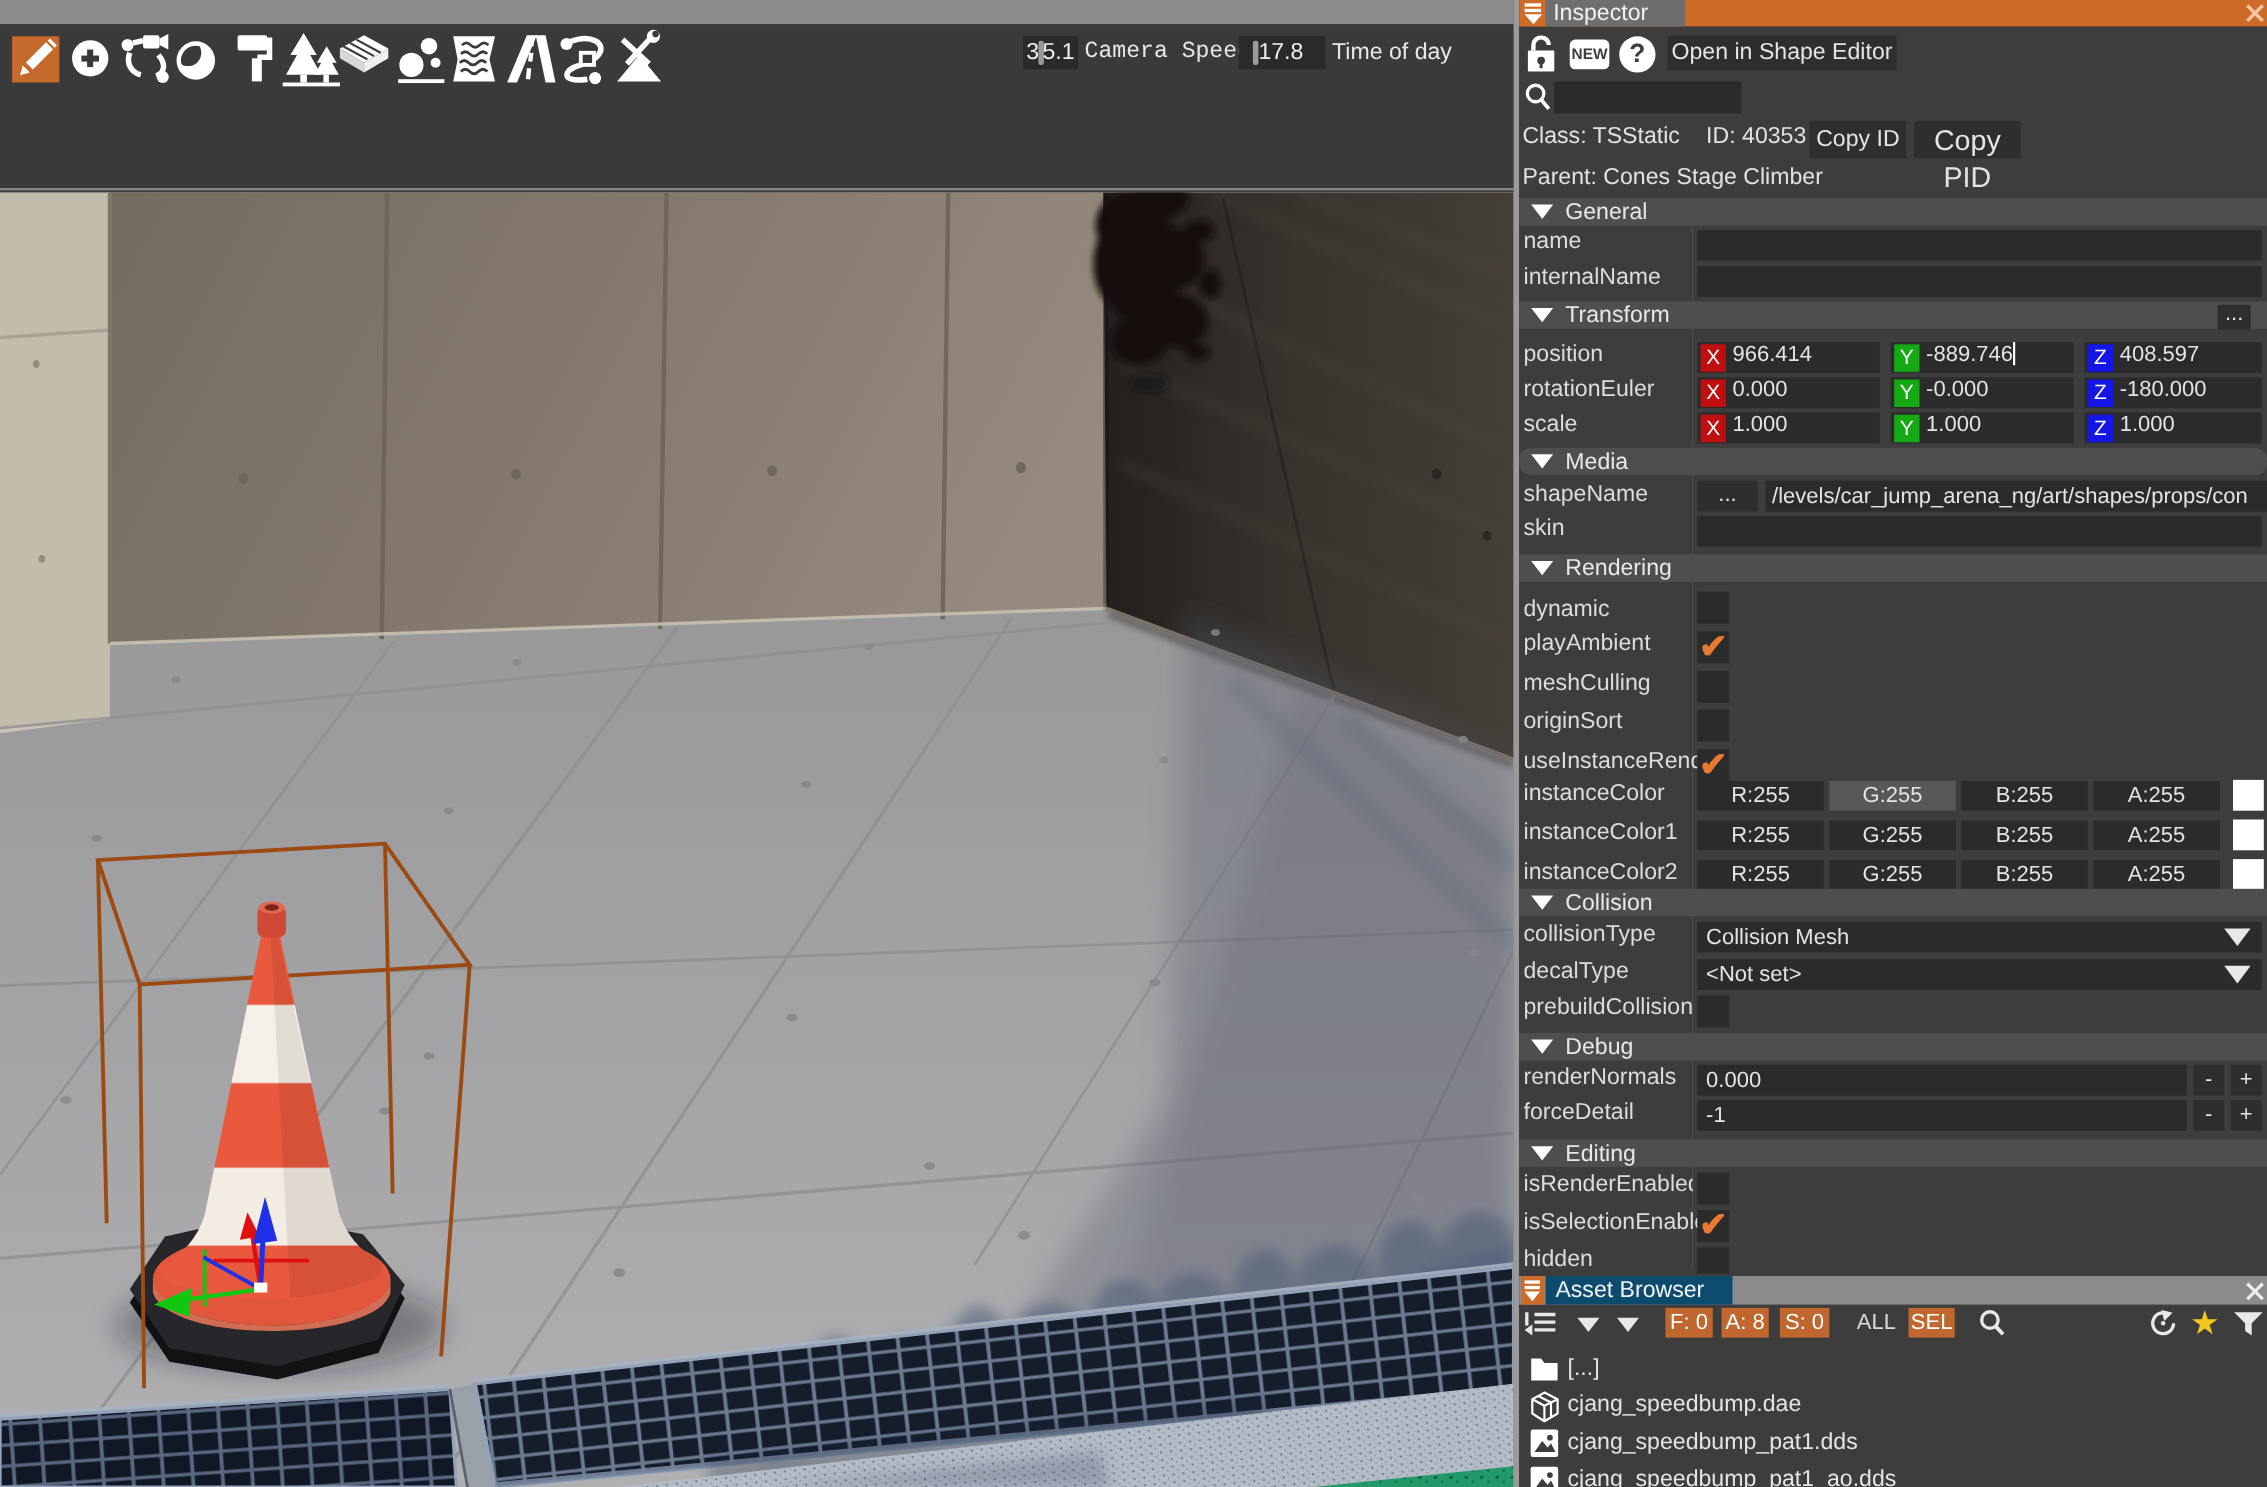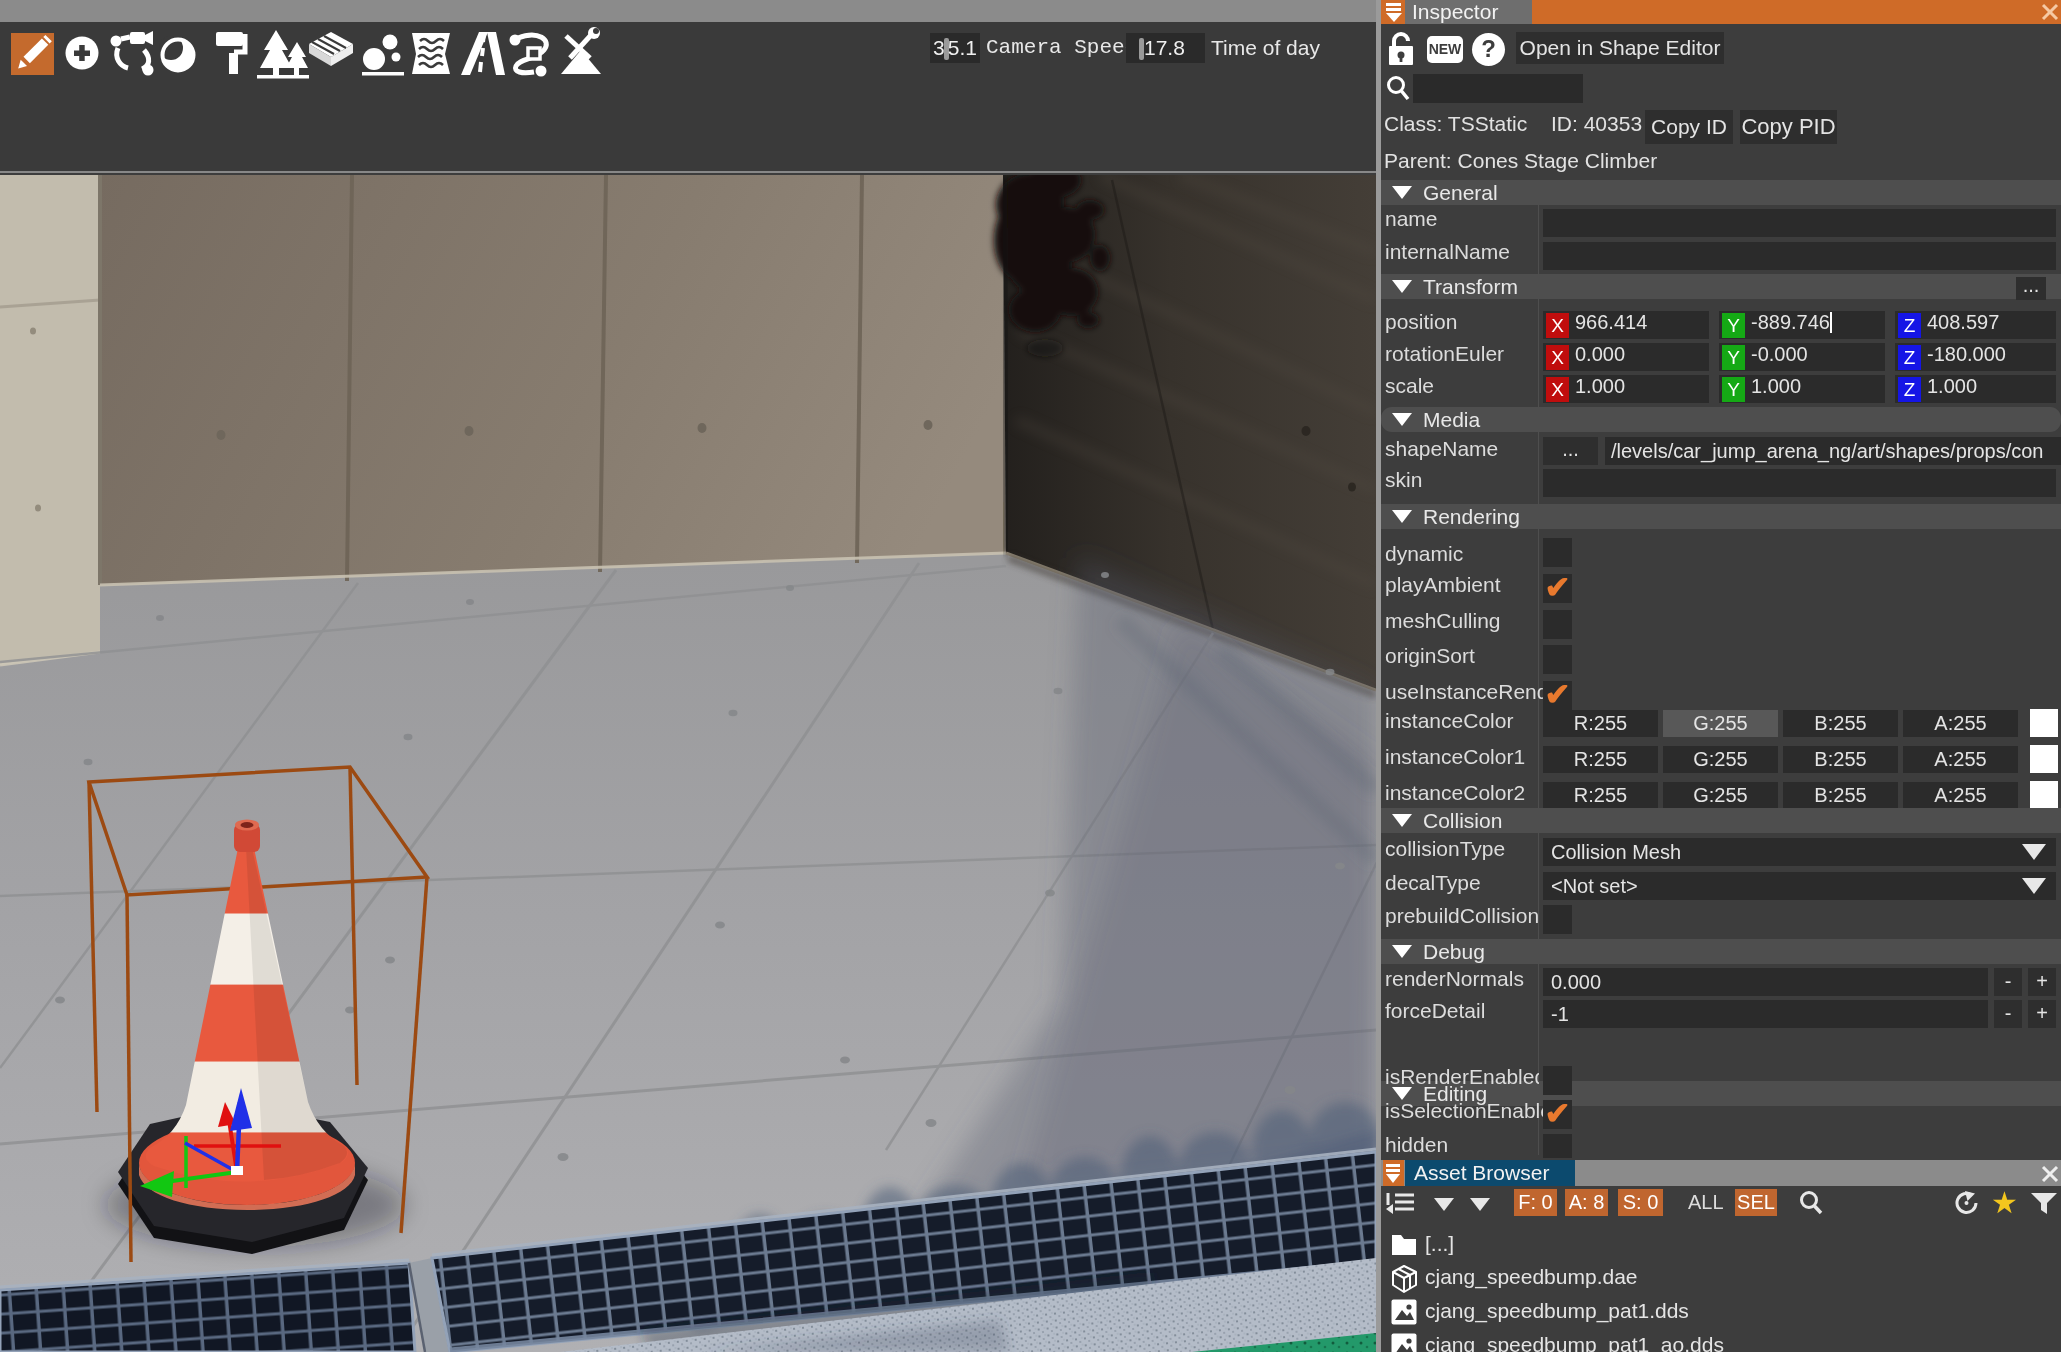--- a/index.html
+++ b/index.html
@@ -361,21 +361,21 @@
 
   <svg class="abs" style="left:4px;top:75px;" width="26" height="27" viewBox="0 0 26 27">
     <circle cx="11" cy="10" r="7.5" fill="none" stroke="#fff" stroke-width="3"></circle>
     <line x1="16.5" y1="16" x2="23" y2="24" stroke="#fff" stroke-width="3.5"></line>
   </svg>
   <div class="abs" style="left:32px;top:74px;width:170px;height:29px;background:#2a2a2a;"></div>
 
   <div class="abs" style="left:3px;top:112px;color:#e2e2e2;font-size:21px;">Class: TSStatic</div>
   <div class="abs" style="left:170px;top:112px;color:#e2e2e2;font-size:21px;">ID: 40353</div>
   <div class="btn" style="left:264px;top:110px;width:88px;height:34px;line-height:34px;font-size:21px;">Copy ID</div>
-  <div class="btn" style="left:359px;top:110px;width:97px;height:34px;line-height:34px;font-size:22px;">Copy PID</div>
+  <div class="btn" style="left:359px;top:110px;width:97px;height:34px;line-height:34px;font-size:26px;">Copy PID</div>
   <div class="abs" style="left:3px;top:149px;color:#e2e2e2;font-size:21px;">Parent: Cones Stage Climber</div>
 
   <div class="abs" style="left:157px;top:205px;width:1px;height:950px;background:#4e4e4e;"></div>
 
   <div class="hdr" style="top:180px;">
       <span class="tri"></span>
       <span class="t">General</span>
     </div>
   <div class="lbl" style="top:207px;">name</div>
   <div class="fld" style="left:162px;top:209px;width:513px;height:28px;"></div>
@@ -460,21 +460,21 @@
     </div>
   <div class="lbl" style="top:967px;">renderNormals</div>
   <div class="fld" style="left:162px;top:968px;width:445px;height:28px;line-height:28px;padding-left:8px;">0.000</div>
   <div class="btn" style="left:613px;top:968px;width:28px;height:28px;line-height:26px;">-</div>
   <div class="btn" style="left:647px;top:968px;width:28px;height:28px;line-height:26px;">+</div>
   <div class="lbl" style="top:999px;">forceDetail</div>
   <div class="fld" style="left:162px;top:1000px;width:445px;height:28px;line-height:28px;padding-left:8px;">-1</div>
   <div class="btn" style="left:613px;top:1000px;width:28px;height:28px;line-height:26px;">-</div>
   <div class="btn" style="left:647px;top:1000px;width:28px;height:28px;line-height:26px;">+</div>
 
-  <div class="hdr" style="top:1036px;margin-top:45px;">
+  <div class="hdr" style="top:1036px;">
       <span class="tri"></span>
       <span class="t">Editing</span>
     </div>
   <div class="lbl" style="top:1065px;">isRenderEnabled</div>
   <div class="cb" style="top:1066px;"></div>
   <div class="lbl" style="top:1099px;width:159px;">isSelectionEnable</div>
   <div class="cb" style="top:1100px;">✔</div>
   <div class="lbl" style="top:1133px;">hidden</div>
   <div class="cb" style="top:1134px;"></div>
 </div>

